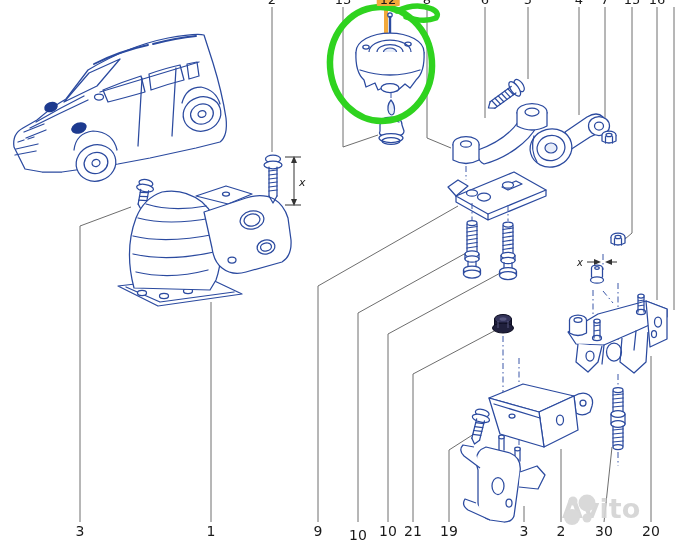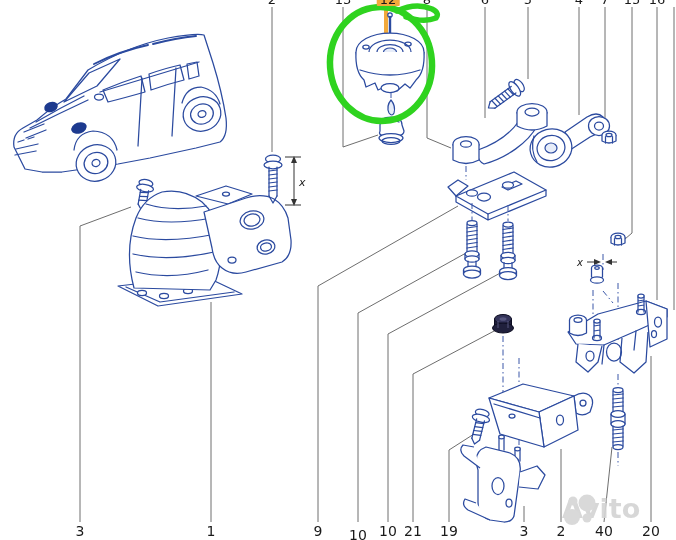--- a/index.html
+++ b/index.html
@@ -356,21 +356,21 @@
 
   <div class="num" style="left:80px;top:524px">3</div>
   <div class="num" style="left:211px;top:524px">1</div>
   <div class="num" style="left:318px;top:524px">9</div>
   <div class="num" style="left:358px;top:528px">10</div>
   <div class="num" style="left:388px;top:524px">10</div>
   <div class="num" style="left:413px;top:524px">21</div>
   <div class="num" style="left:449px;top:524px">19</div>
   <div class="num" style="left:524px;top:524px">3</div>
   <div class="num" style="left:561px;top:524px">2</div>
-  <div class="num" style="left:604px;top:524px">40</div>
+  <div class="num" style="left:604px;top:524px">30</div>
   <div class="num" style="left:651px;top:524px">20</div>
 
   <div class="wm">
     <svg width="36" height="34" viewBox="0 0 36 34">
       <circle cx="11" cy="8" r="4.5" fill="#d6d6d6"></circle>
       <circle cx="25" cy="10" r="8.5" fill="#d6d6d6"></circle>
       <circle cx="10" cy="24" r="8" fill="#d6d6d6"></circle>
       <circle cx="25" cy="25" r="4.5" fill="#d6d6d6"></circle>
     </svg>
     <span class="wm-text">Avito</span>

